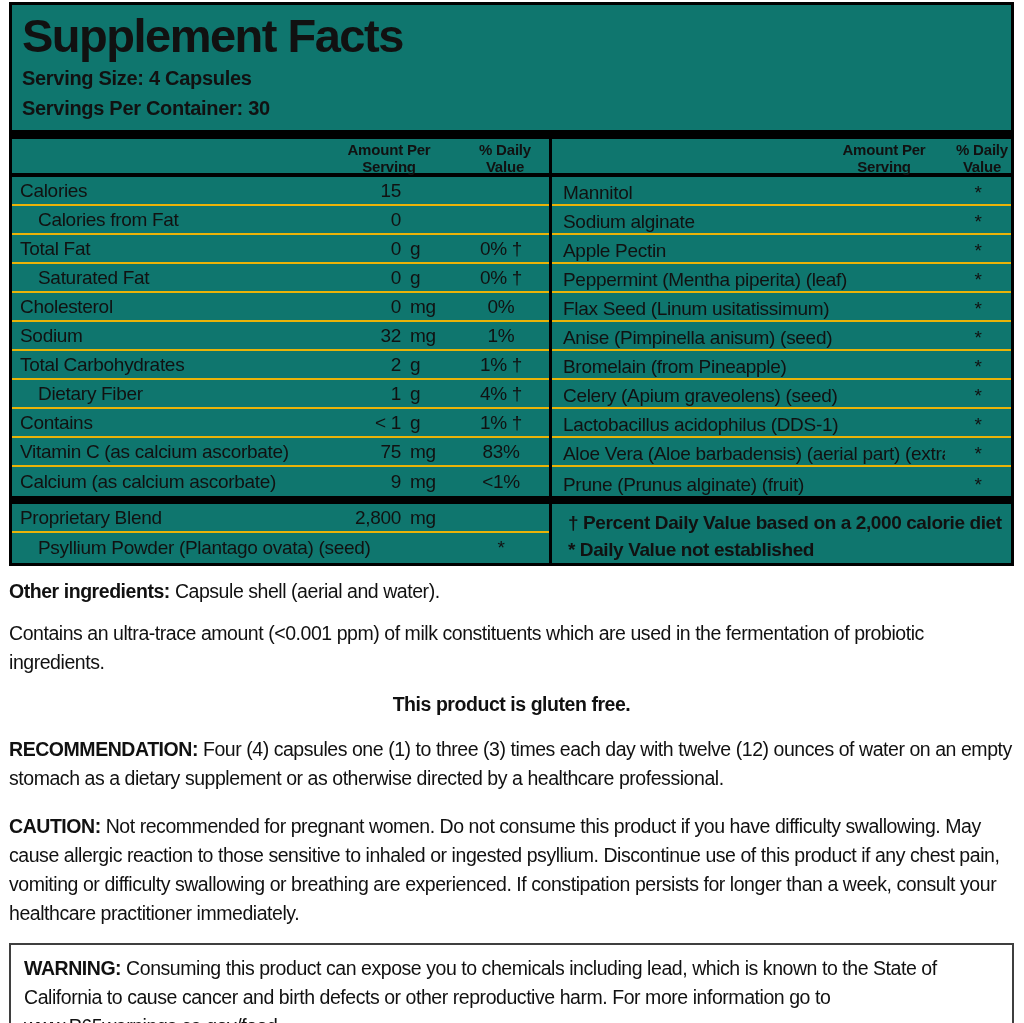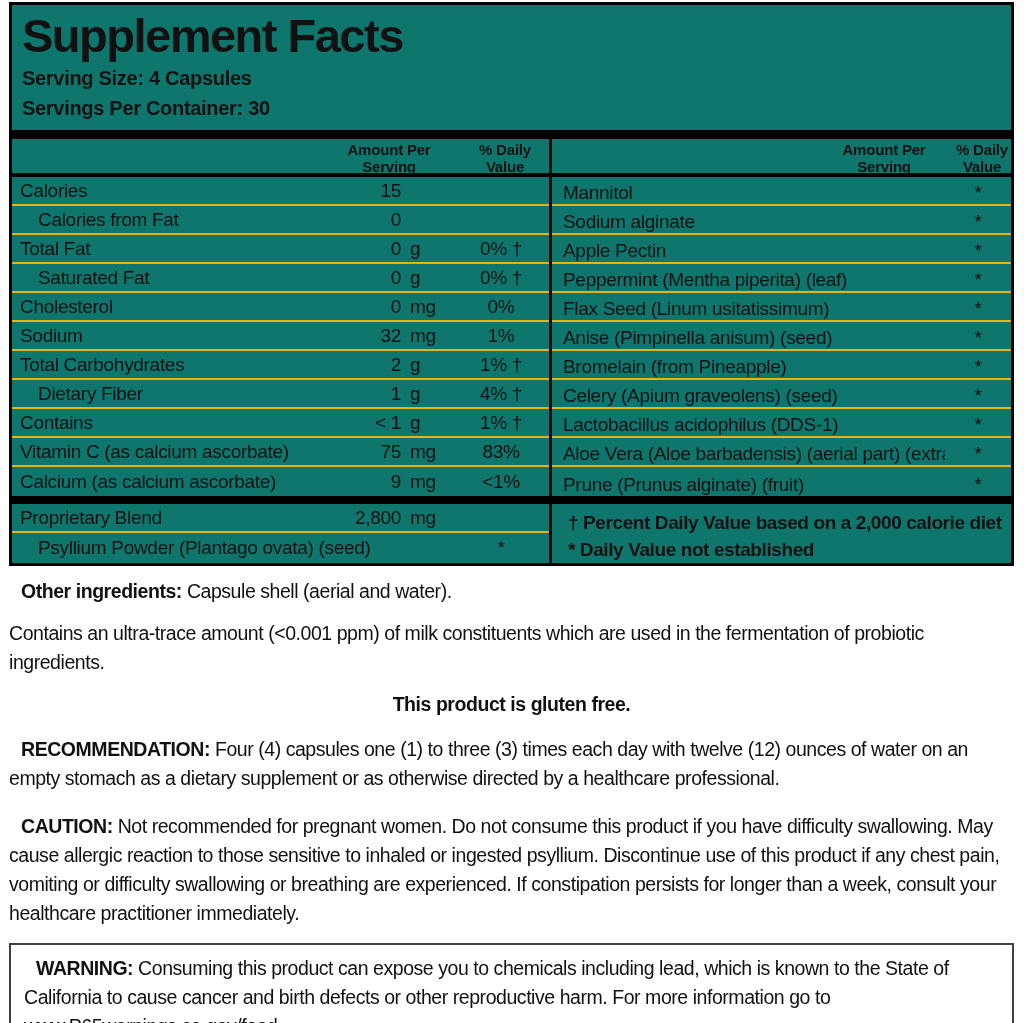--- a/index.html
+++ b/index.html
@@ -51,21 +51,21 @@
   .row.ind .name{padding-left:18px;}
   .col-right .row{padding-left:11px;align-items:flex-end;}
   .col-right .name{flex:1;min-width:0;overflow:hidden;}
   .col-right .rdv{width:66px;text-align:center;}
 
   .footnotes{padding:5px 6px 0 16px;}
   .footnotes div{font-size:19px;font-weight:700;line-height:27px;letter-spacing:-0.4px;white-space:nowrap;}
 
   
   .para{font-size:19.5px;line-height:29px;letter-spacing:-0.45px;margin:0;}
-  .para b{letter-spacing:-0.45px;margin-left:12px;}
+  .para b{letter-spacing:-0.45px;}
   .mt-oi{margin-top:11px;}
   .mt-contains{margin-top:13px;}
   .center{text-align:center;}
   .gluten{margin-top:13px;font-weight:700;}
   .mt-rec{margin-top:16px;}
   .mt-caution{margin-top:19px;}
 
   .warn-box{
     border:2px solid #3f3f3f;margin-top:15px;
     padding:9px 13px 11px 13px;

